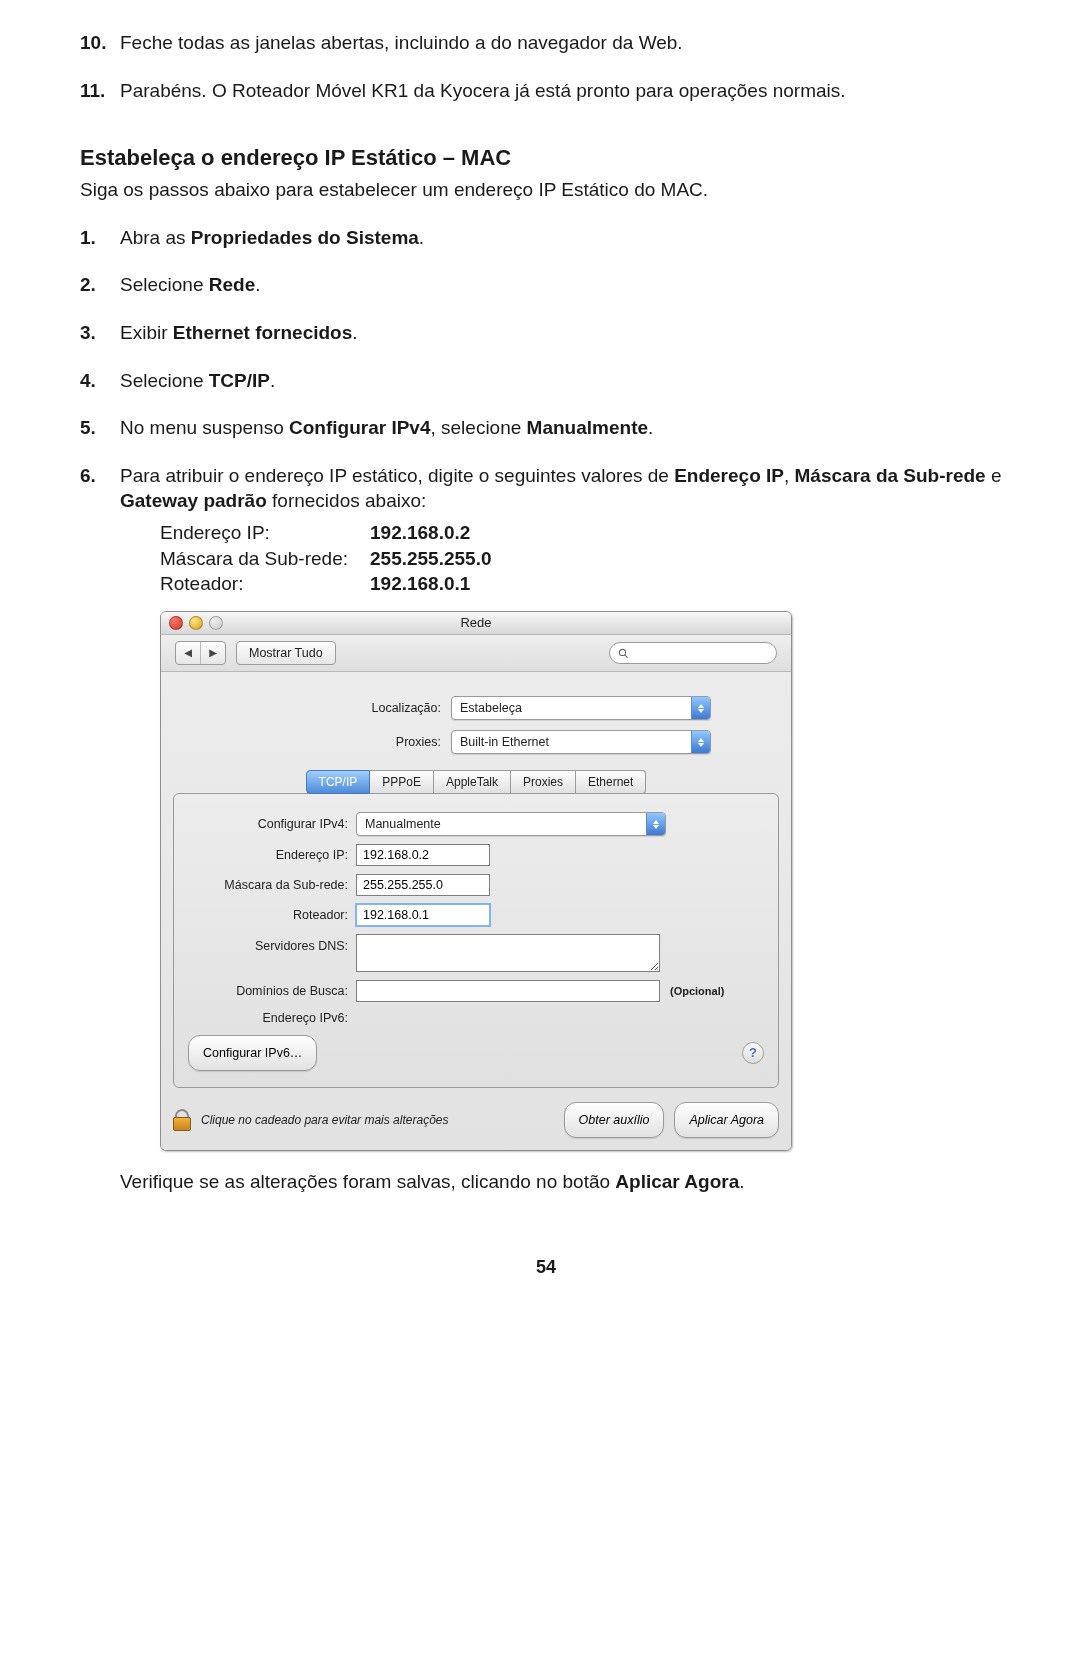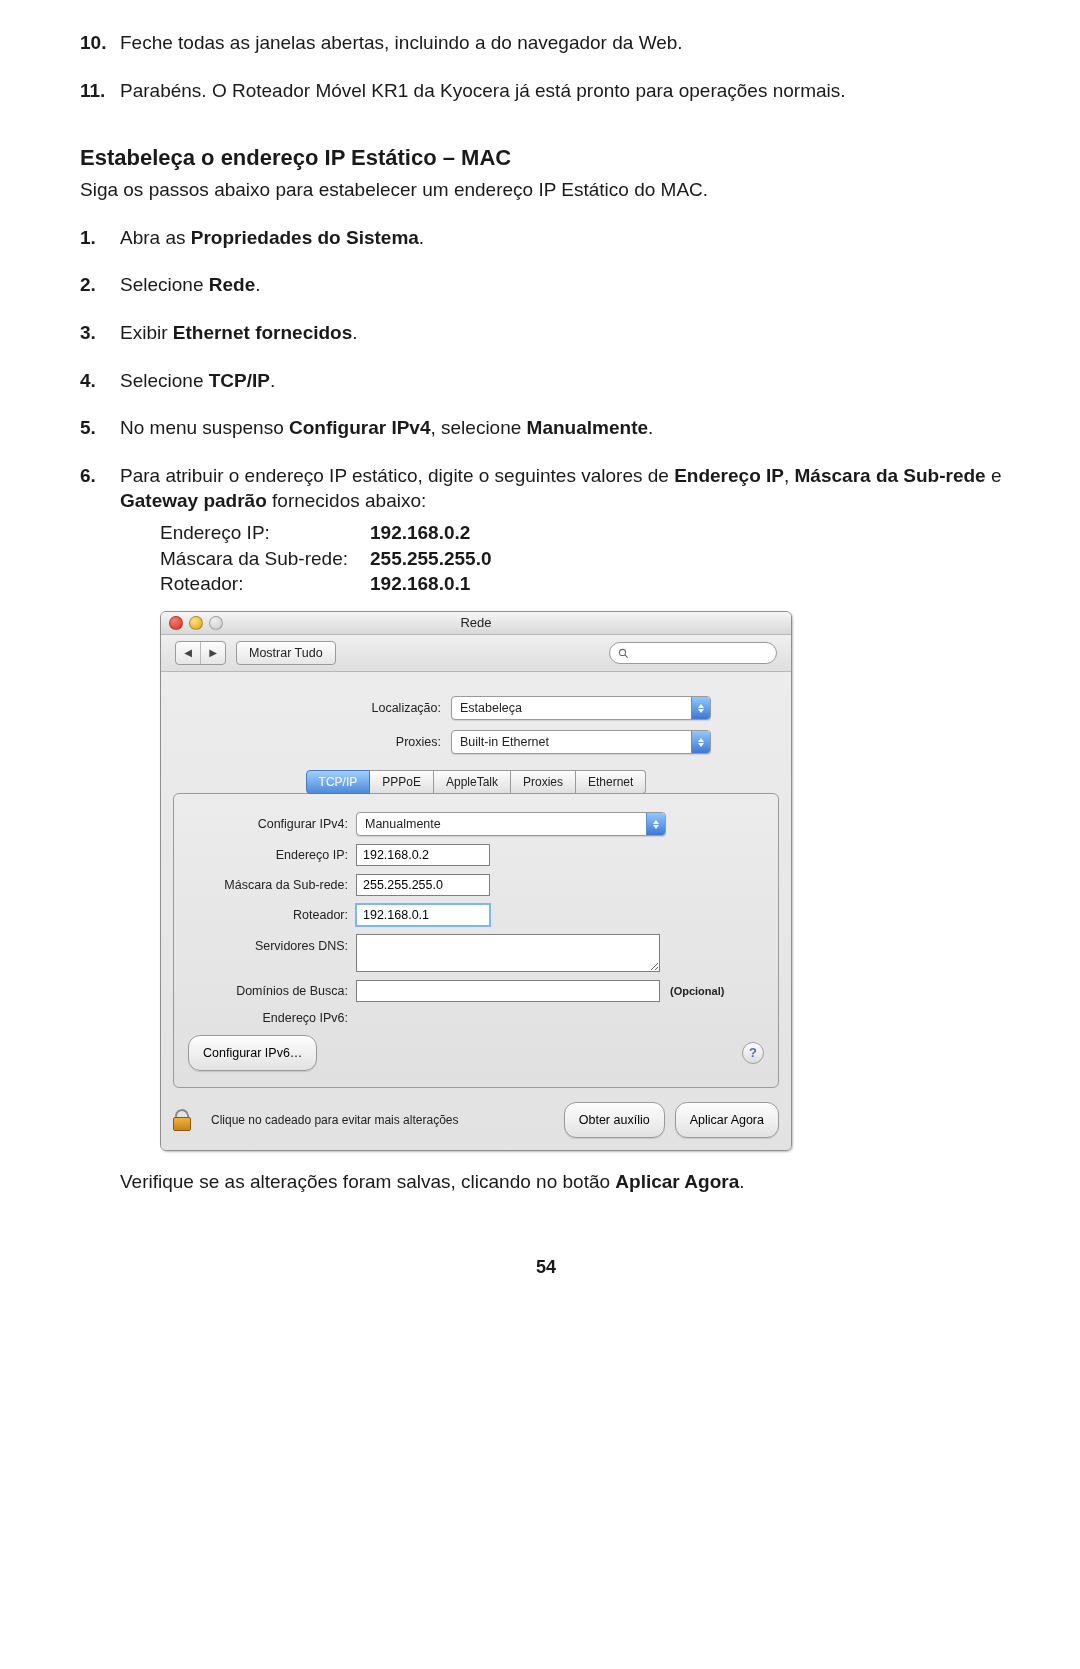--- a/index.html
+++ b/index.html
@@ -224,21 +224,21 @@
   .helpbtn {
     width:20px;height:20px;border-radius:50%;
     border:1px solid #a0a0a0;
     background:linear-gradient(#fefefe,#dcdcdc);
     display:flex;align-items:center;justify-content:center;
     color:#4a6fbd;font-weight:700;font-size:13px;
     margin-left:auto;
   }
   .footer {
     display:flex; align-items:center;
-    margin-top:14px; gap:20px;
+    margin-top:14px; gap:10px;font-style:italic;
   }
   .lock {
     width:18px;height:22px;position:relative;
   }
   .lock .body{
     position:absolute;bottom:0;left:0;right:0;height:12px;
     background:linear-gradient(#f1b23b,#c8831d);
     border:1px solid #8a5a12;border-radius:2px;
   }
   .lock .shk{

